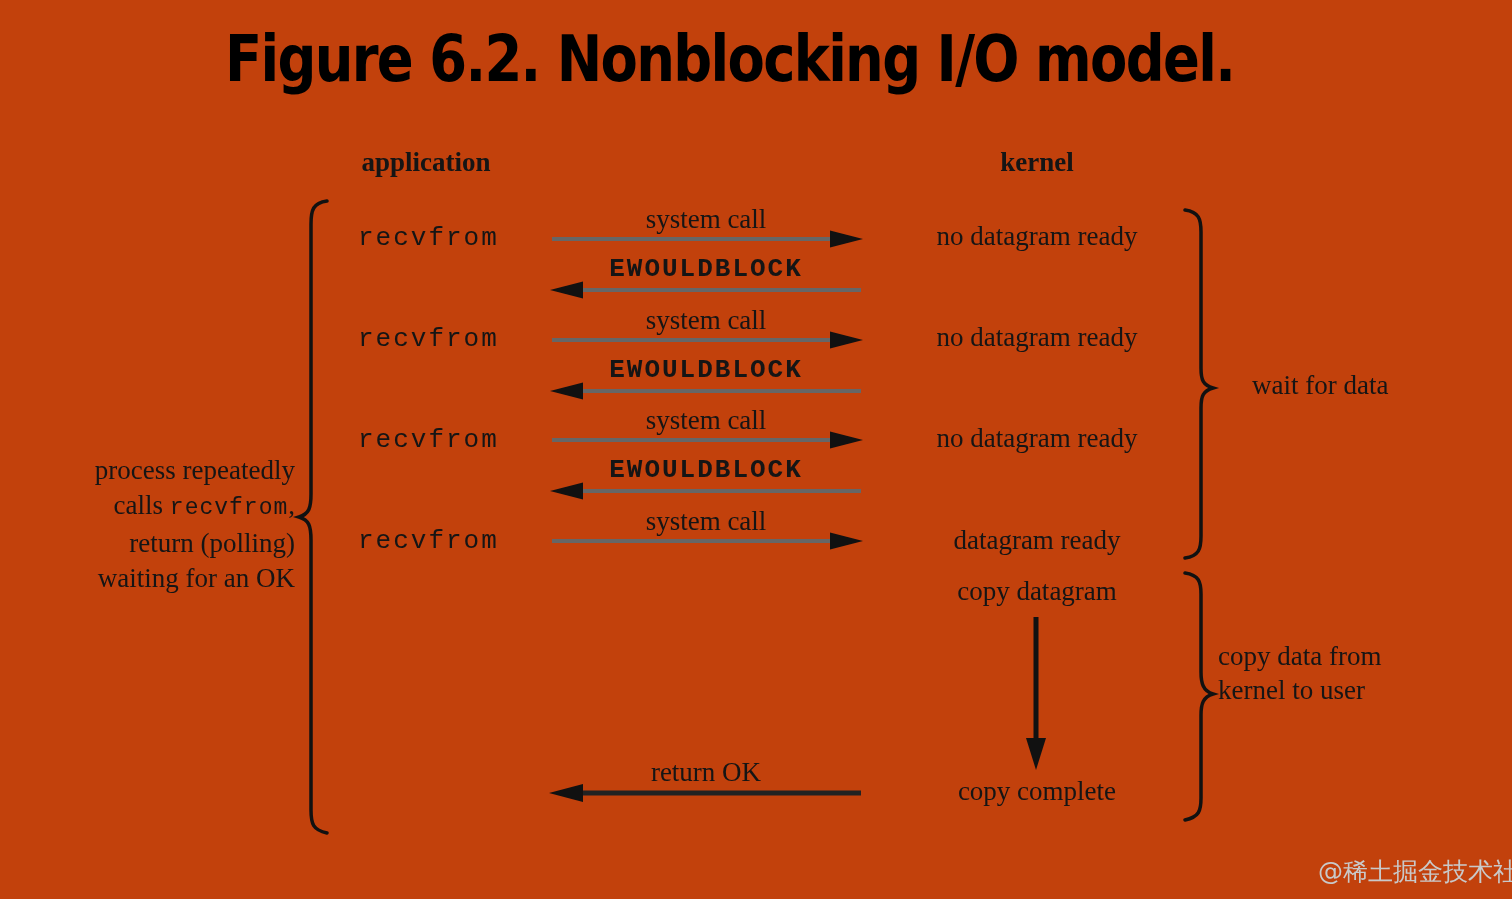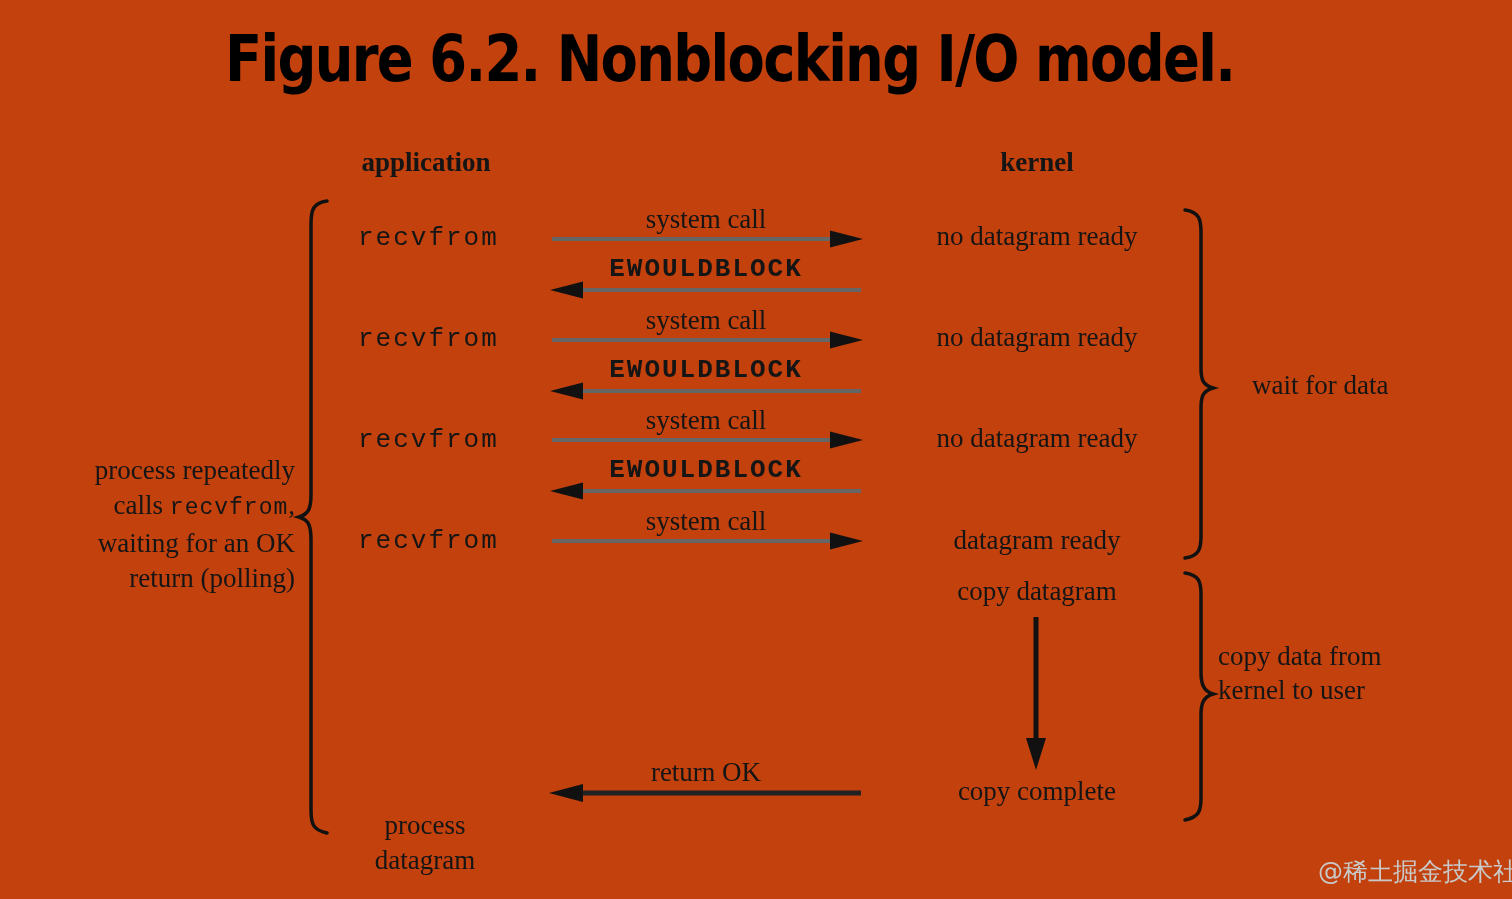--- a/index.html
+++ b/index.html
@@ -82,28 +82,24 @@
   <div class="lbl kcol ndr1">no datagram ready</div>
   <div class="lbl kcol ndr2">no datagram ready</div>
   <div class="lbl kcol ndr3">no datagram ready</div>
   <div class="lbl kcol dr">datagram ready</div>
   <div class="lbl kcol cd">copy datagram</div>
   <div class="lbl kcol cc">copy complete</div>
 
   <div class="note">
     <div>process repeatedly</div>
     <div><span>calls </span><span class="mono">recvfrom</span><span>,</span></div>
+    <div>return (polling)</div>
     <div>waiting for an OK</div>
-    <div>return (polling)</div>
   </div>
 
-  <div class="lbl pd">
-    <div>process</div>
-    <div>datagram</div>
-  </div>
 
   <div class="lbl wait-lbl">wait for data</div>
   <div class="lbl copy-lbl">
     <div>copy data from</div>
     <div>kernel to user</div>
   </div>
 
   <div class="watermark">@稀土掘金技术社区</div>
 
   <svg class="overlay" width="1512" height="899" viewBox="0 0 1512 899">

